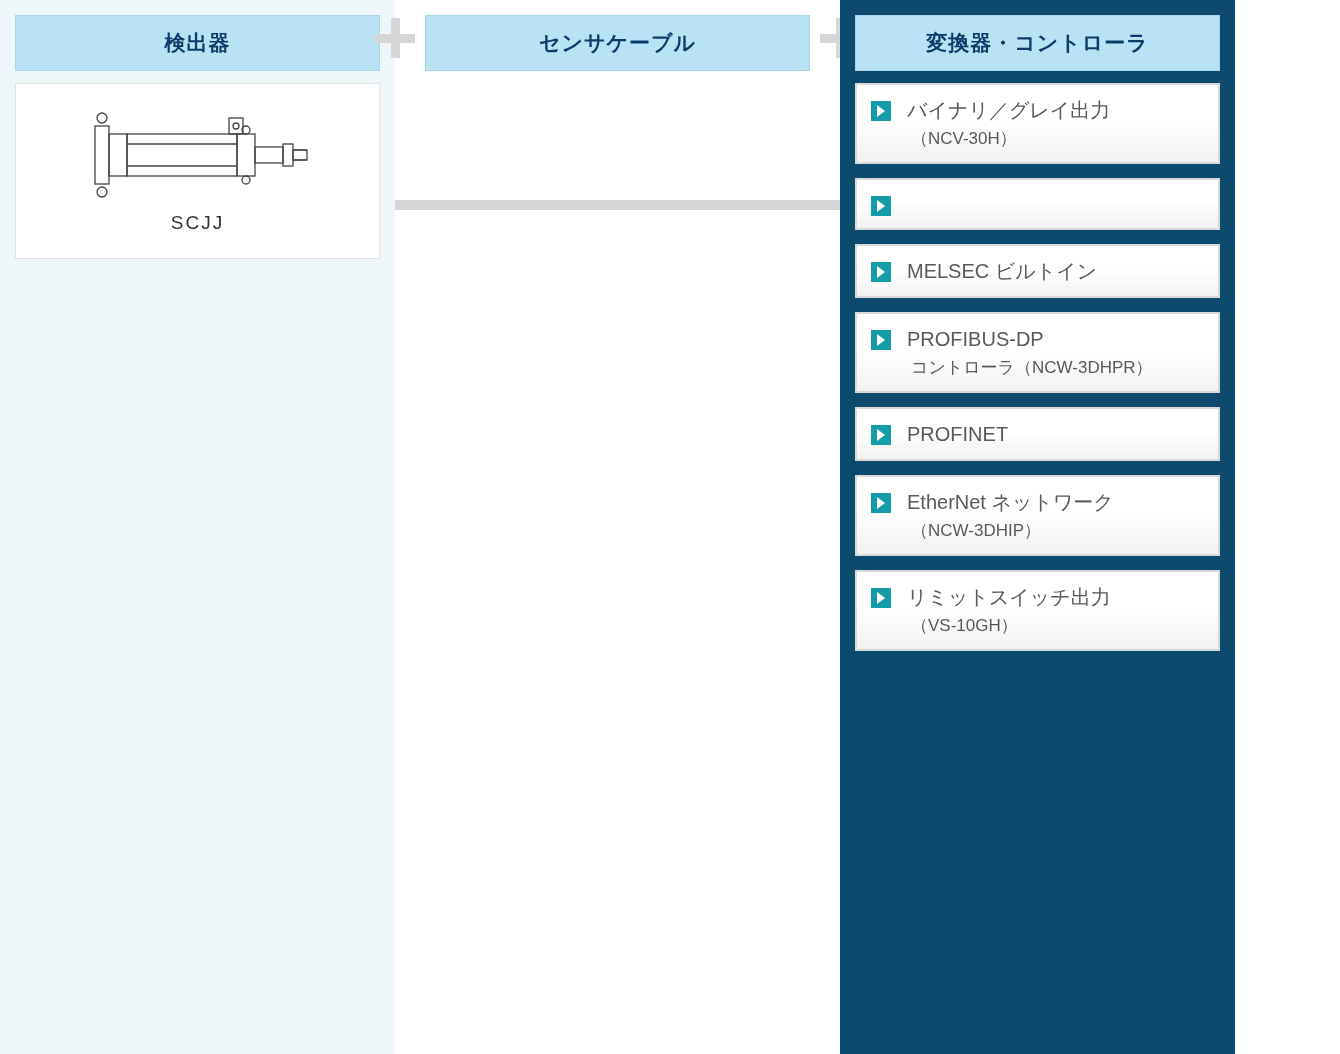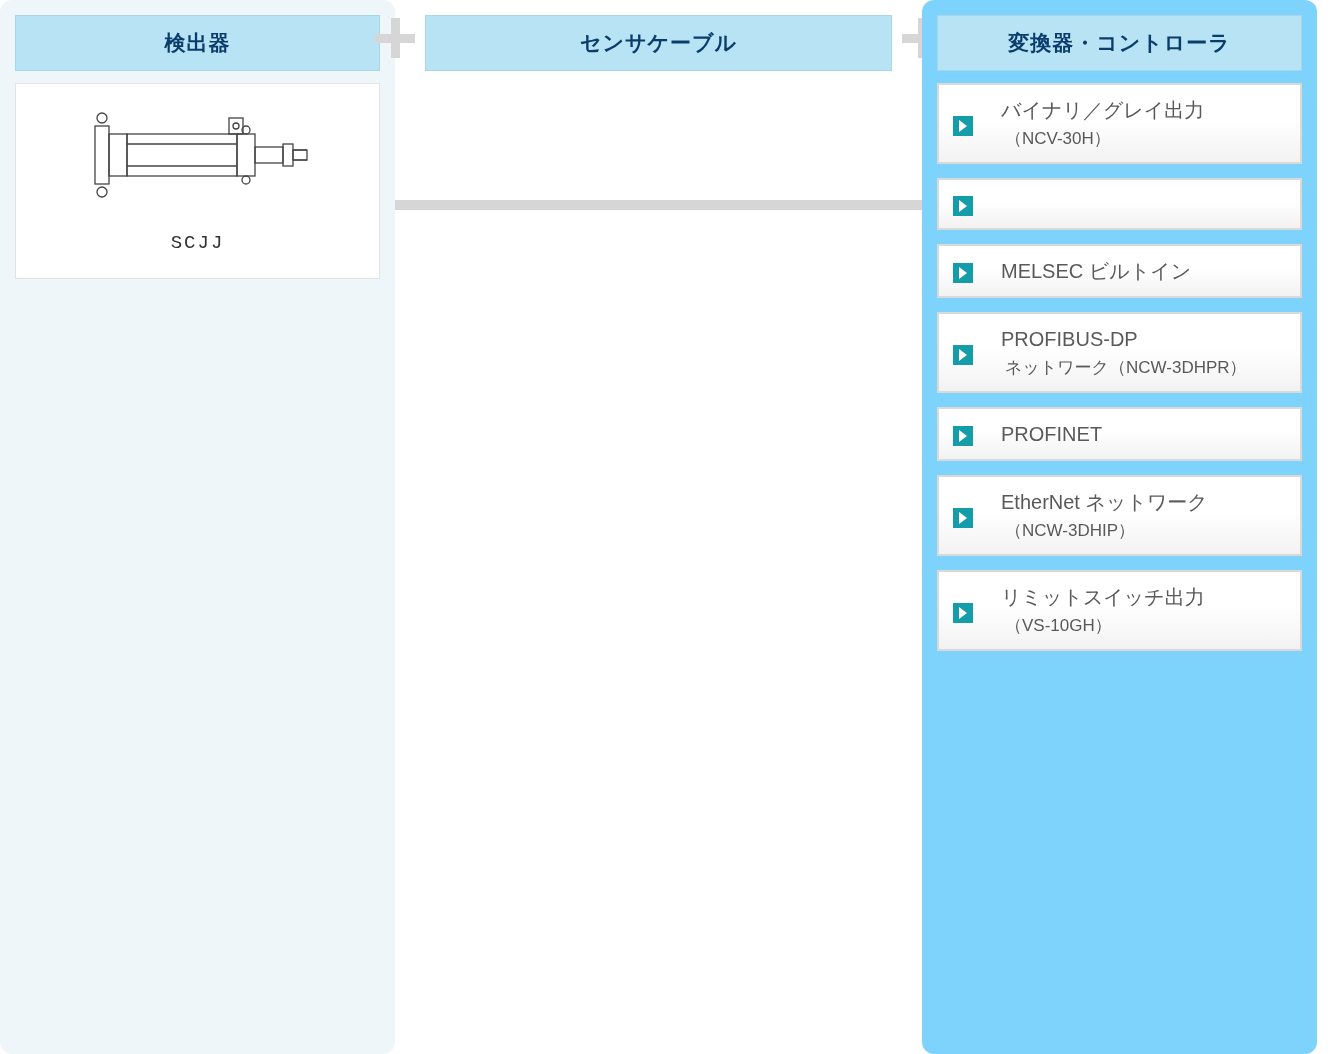--- a/index.html
+++ b/index.html
@@ -11,25 +11,24 @@
   }
   .cols {
     display: flex;
     width: 100%;
     height: 100%;
     position: relative;
   }
   .col {
     position: relative;
     padding: 15px;
-    border-radius: 12px;
   }
   .col1 { width: 395px; background: #EFF6FA; }
-  .col2 { width: 527px; background: #ffffff; position: relative; padding:15px 30px;}
-  .col3 { width: 395px; background: #7dd3fc; }
+  .col2 { width: 445px; background: #ffffff; position: relative; padding:15px 30px;}
+  .col3 { width: 395px; background: #0c4a6e; }
   
   .sec-title {
     background: #B8E3F4;
     border: 1px solid #A8D5E8;
     color: #0A3D6B;
     font-size: 21px;
     font-weight: bold;
     text-align: center;
     padding: 13px 0;
     margin-bottom: 12px;
@@ -39,22 +38,21 @@
     background: #fff;
     border: 1px solid #E3E3E3;
     width: 100%;
     padding: 20px 10px 24px 10px;
     text-align: center;
   }
   .card-label {
     font-size: 19px;
     color: #333;
     letter-spacing: 2px;
-    margin-top: 28px;
-    font-family: Liberation Mono, monospace;
+    margin-top: 8px;
   }
   .cylinder-svg { width: 230px; height: 100px; margin: 0 auto; display:block;}
   
   .plus {
     position: absolute;
     top: 18px;
     width: 40px; height: 40px;
     color: #D6D6D6;
   }
   .plus-left  { left: -20px; }
@@ -73,22 +71,22 @@
     background: #D6D6D6;
   }
   
   .ctrl-list { display:flex; flex-direction:column; gap:14px; }
   .ctrl-item {
     background: linear-gradient(to bottom, #FFFFFF 0%, #FFFFFF 45%, #F2F2F2 100%);
     border: 2px solid #D9D9D9;
     padding: 12px 14px 12px 14px;
     cursor: pointer;
     display: flex;
-    align-items: center;
-    gap: 28px;
+    align-items: flex-start;
+    gap: 16px;
   }
   .ctrl-icon {
     flex: 0 0 20px;
     width: 20px; height: 20px;
     background: #149DA8;
     position: relative;
     margin-top: 4px;
   }
   .ctrl-icon::after{
     content:"";
@@ -180,21 +178,21 @@
         <div class="ctrl-txt">
           <div class="ctrl-title">MELSEC ビルトイン</div>
         </div>
       </div>
 
 
       <div class="ctrl-item">
         <div class="ctrl-icon"></div>
         <div class="ctrl-txt">
           <div class="ctrl-title">PROFIBUS-DP</div>
-          <div class="ctrl-sub">ネットワーク（NCW-3DHPR）</div>
+          <div class="ctrl-sub">コントローラ（NCW-3DHPR）</div>
         </div>
       </div>
 
       <div class="ctrl-item">
         <div class="ctrl-icon"></div>
         <div class="ctrl-txt">
           <div class="ctrl-title">PROFINET</div>
         </div>
       </div>
 

